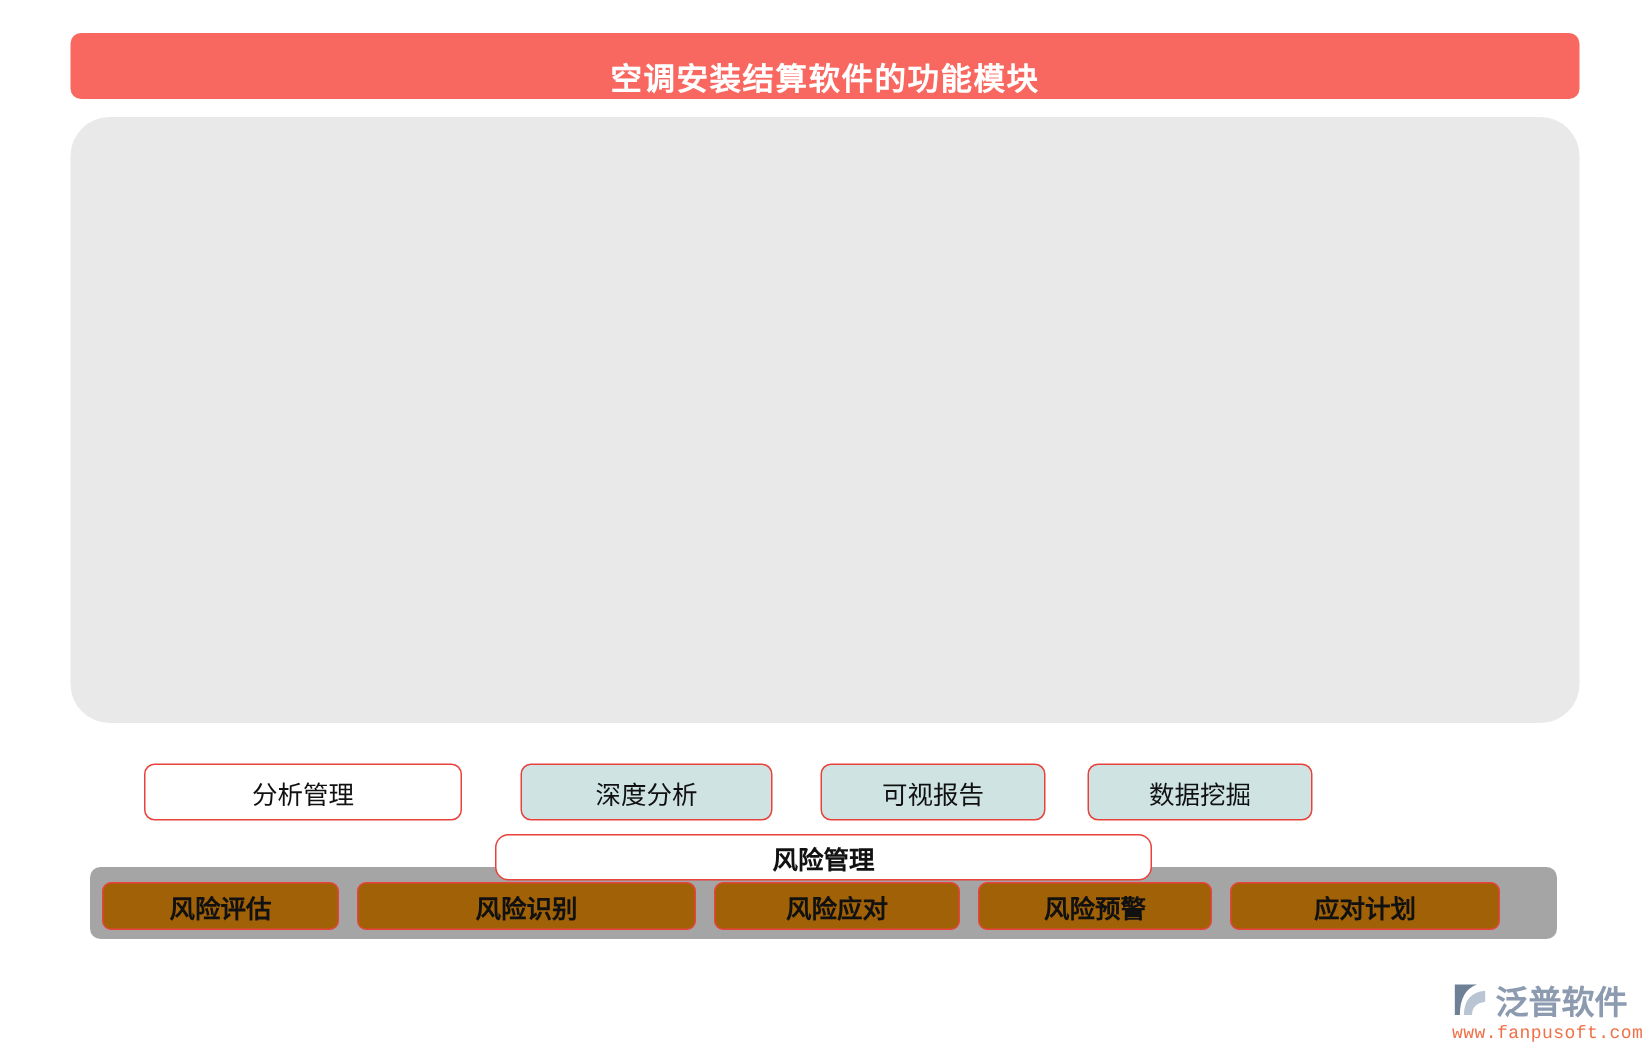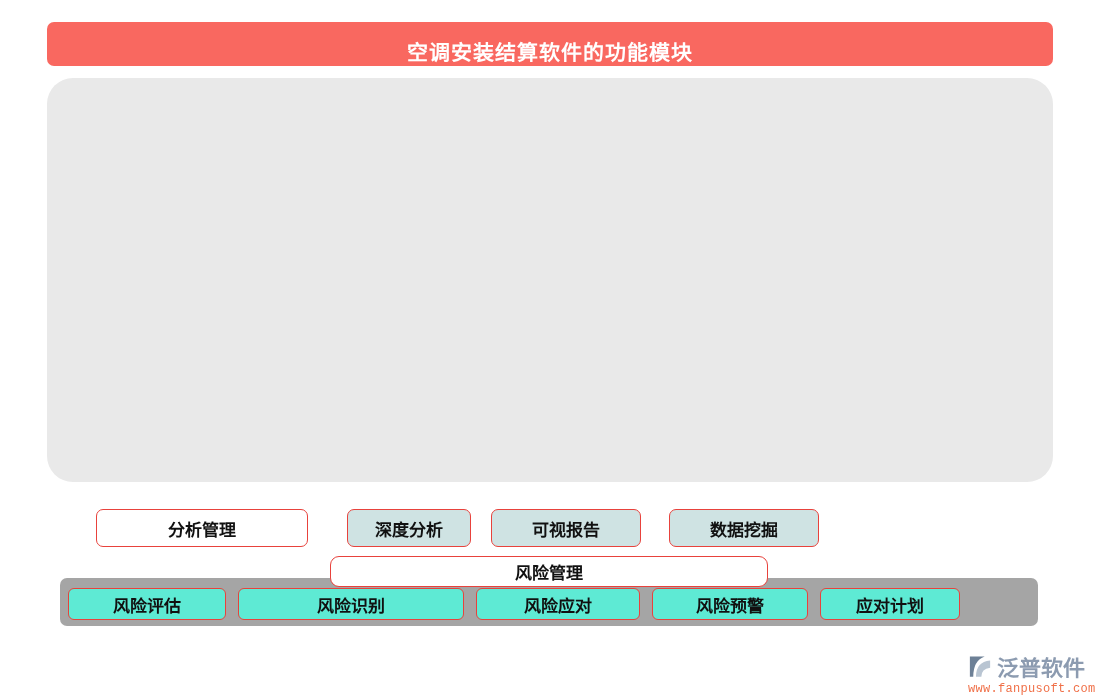--- a/index.html
+++ b/index.html
@@ -202,21 +202,21 @@
     align-items: center;
   }
   .an-box {
     height: 38px;
     border: 1.6px solid #e8423c;
     border-radius: 7px;
     display: flex;
     align-items: center;
     justify-content: center;
     font-size: 17px;
-    font-weight: bold;
+    font-weight: normal;
     color: #111;
     box-sizing: border-box;
   }
   .an-box.white { background: #ffffff; }
   .an-box.teal  { background: #cfe3e3; }
 
   
   .risk-title {
     position: absolute;
     left: 330px;
@@ -252,21 +252,21 @@
     left: 68px;
     top: 588px;
     width: 962px;
     height: 32px;
     display: flex;
     gap: 12px;
     z-index: 13;
   }
   .risk-item {
     height: 32px;
-    background: #5eead4;
+    background: #a16207;
     border: 1.6px solid #e8423c;
     border-radius: 6px;
     display: flex;
     align-items: center;
     justify-content: center;
     font-size: 17px;
     font-weight: bold;
     color: #111;
     box-sizing: border-box;
   }
@@ -386,33 +386,33 @@
     <div class="cust-item gray" style="width:124px;">投诉处理</div>
     <div class="cust-item gray" style="width:122px;">维护客户</div>
     <div class="cust-item peach" style="width:122px;">客户满意</div>
     <div class="cust-item peach" style="width:124px;">建立关系</div>
     <div class="cust-item peach" style="width:124px;">良好关系</div>
   </div>
 </div>
 
 <div class="analysis-row">
   <div class="an-box white" style="width:212px; margin-right:39px;">分析管理</div>
-  <div class="an-box teal" style="width:124px; margin-right:20px;">深度分析</div>
+  <div class="an-box teal" style="width:168px; margin-right:32px;">深度分析</div>
   <div class="an-box teal" style="width:150px; margin-right:28px;">可视报告</div>
   <div class="an-box teal" style="width:150px; margin-right:28px;">数据挖掘</div>
 </div>
 
 <div class="risk-title">风险管理</div>
 <div class="risk-bar"></div>
 <div class="risk-items">
   <div class="risk-item" style="width:158px;">风险评估</div>
   <div class="risk-item" style="width:226px;">风险识别</div>
   <div class="risk-item" style="width:164px;">风险应对</div>
   <div class="risk-item" style="width:156px;">风险预警</div>
-  <div class="risk-item" style="width:140px;">应对计划</div>
+  <div class="risk-item" style="width:180px;">应对计划</div>
 </div>
 
 <div class="logo">
   <div class="logo-main">
     <svg class="logo-mark" viewBox="0 0 40 40">
       <path d="M5 5 L27 5 Q10 11 10 35 L5 35 Z" fill="#6d8096"></path>
       <path d="M14 35 Q14 13 35 11 L35 22 Q22 24 22 35 Z" fill="#b9c5d2"></path>
     </svg>
     <span class="logo-name">泛普软件</span>
   </div>

